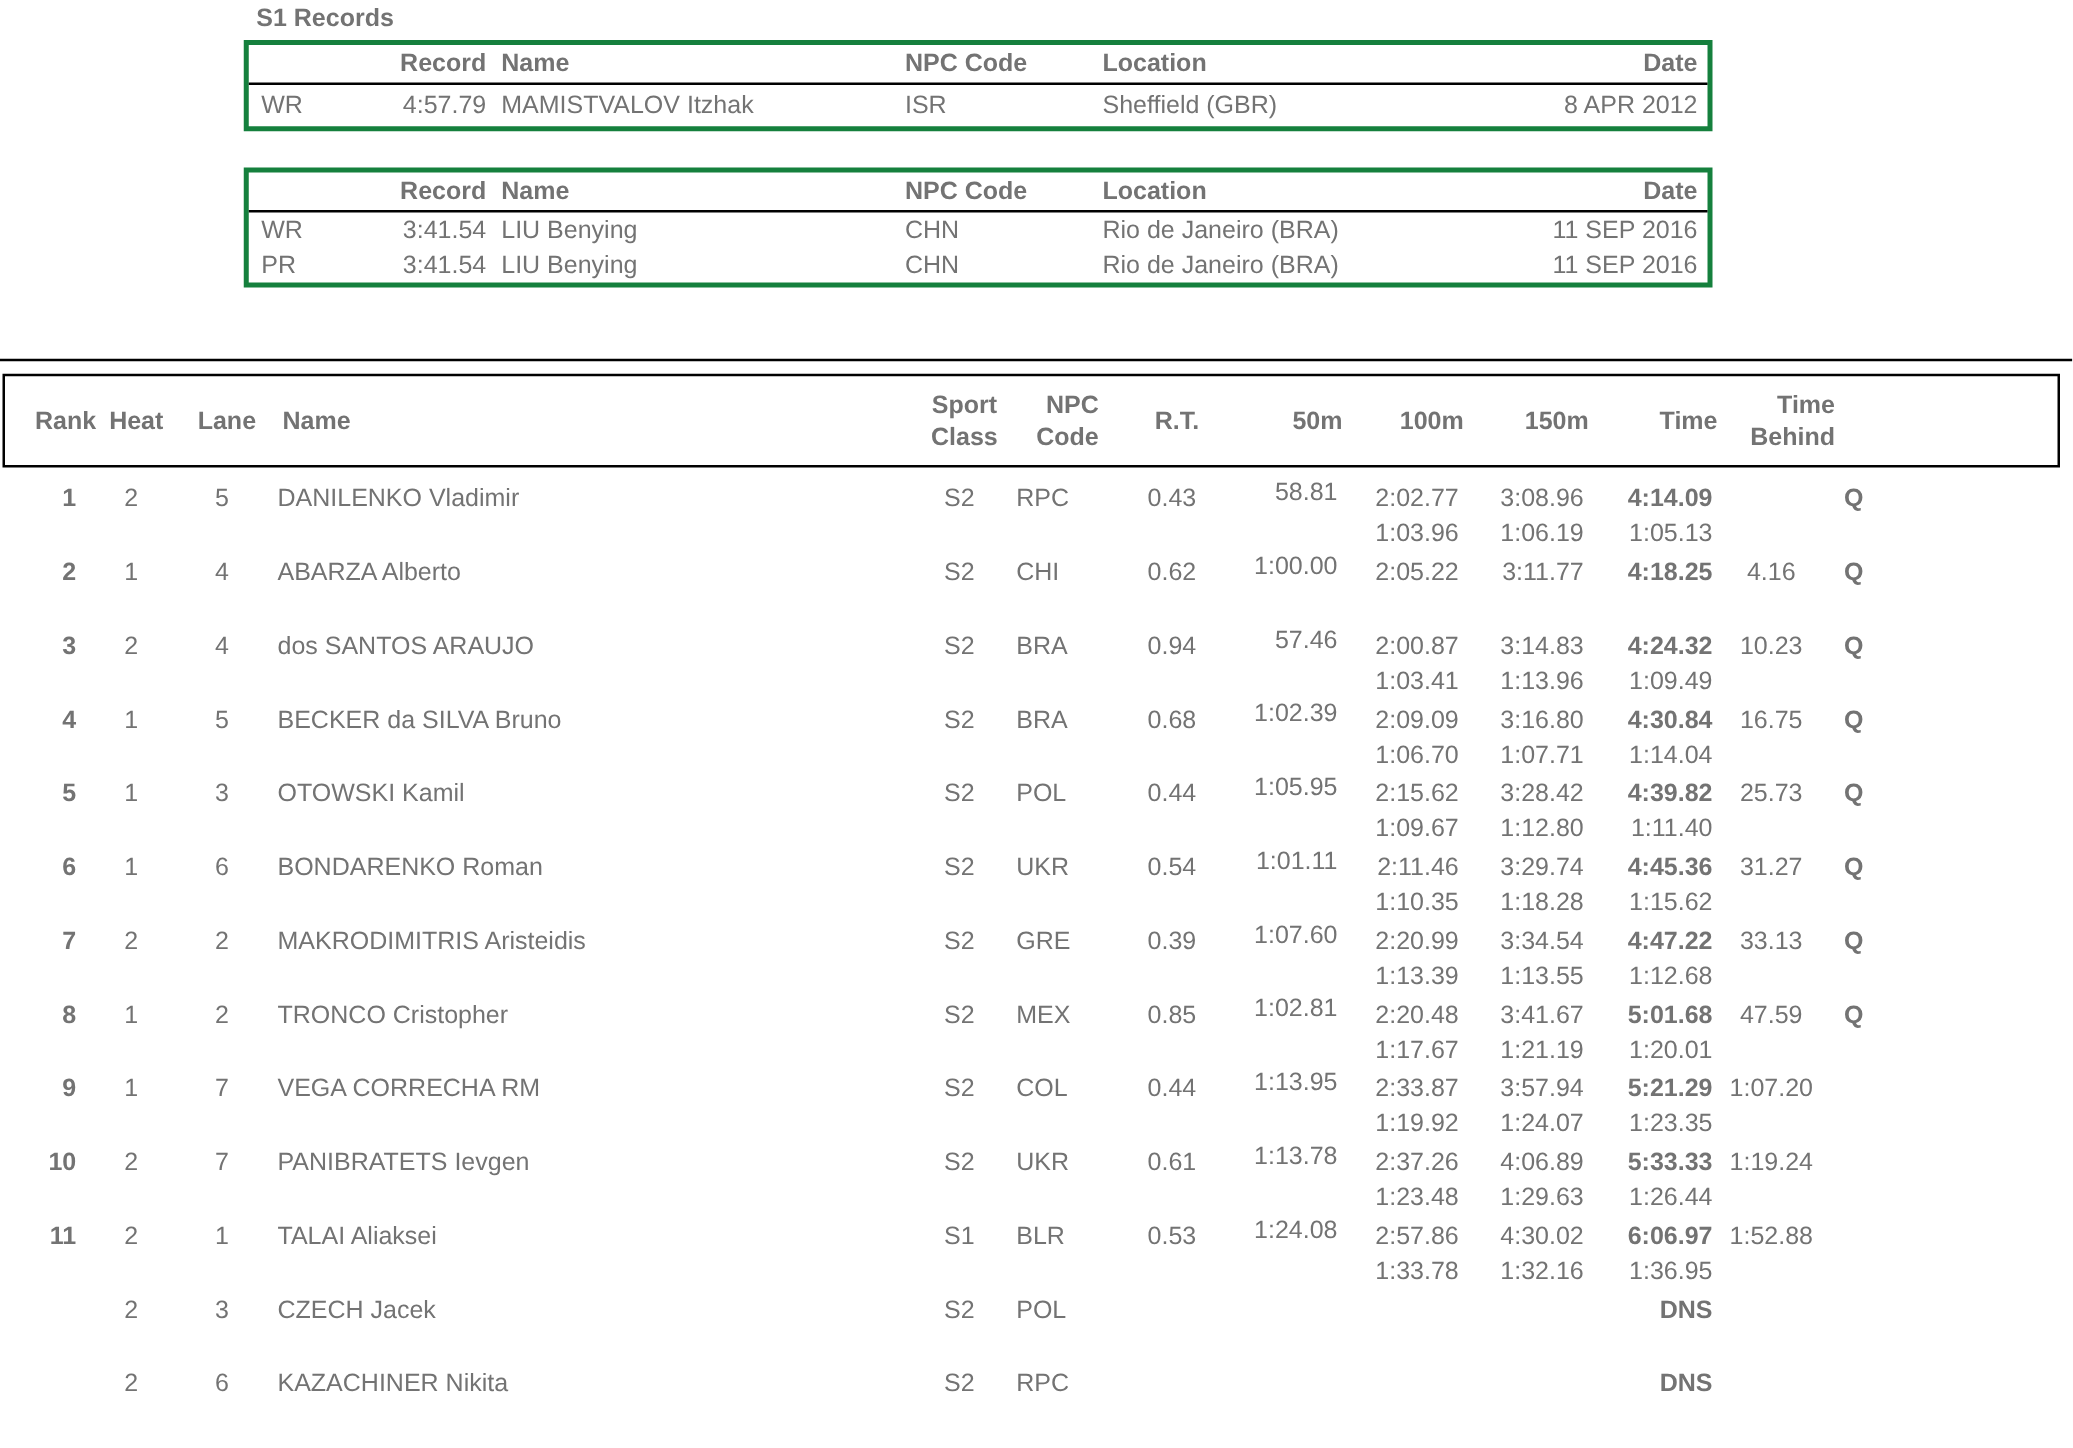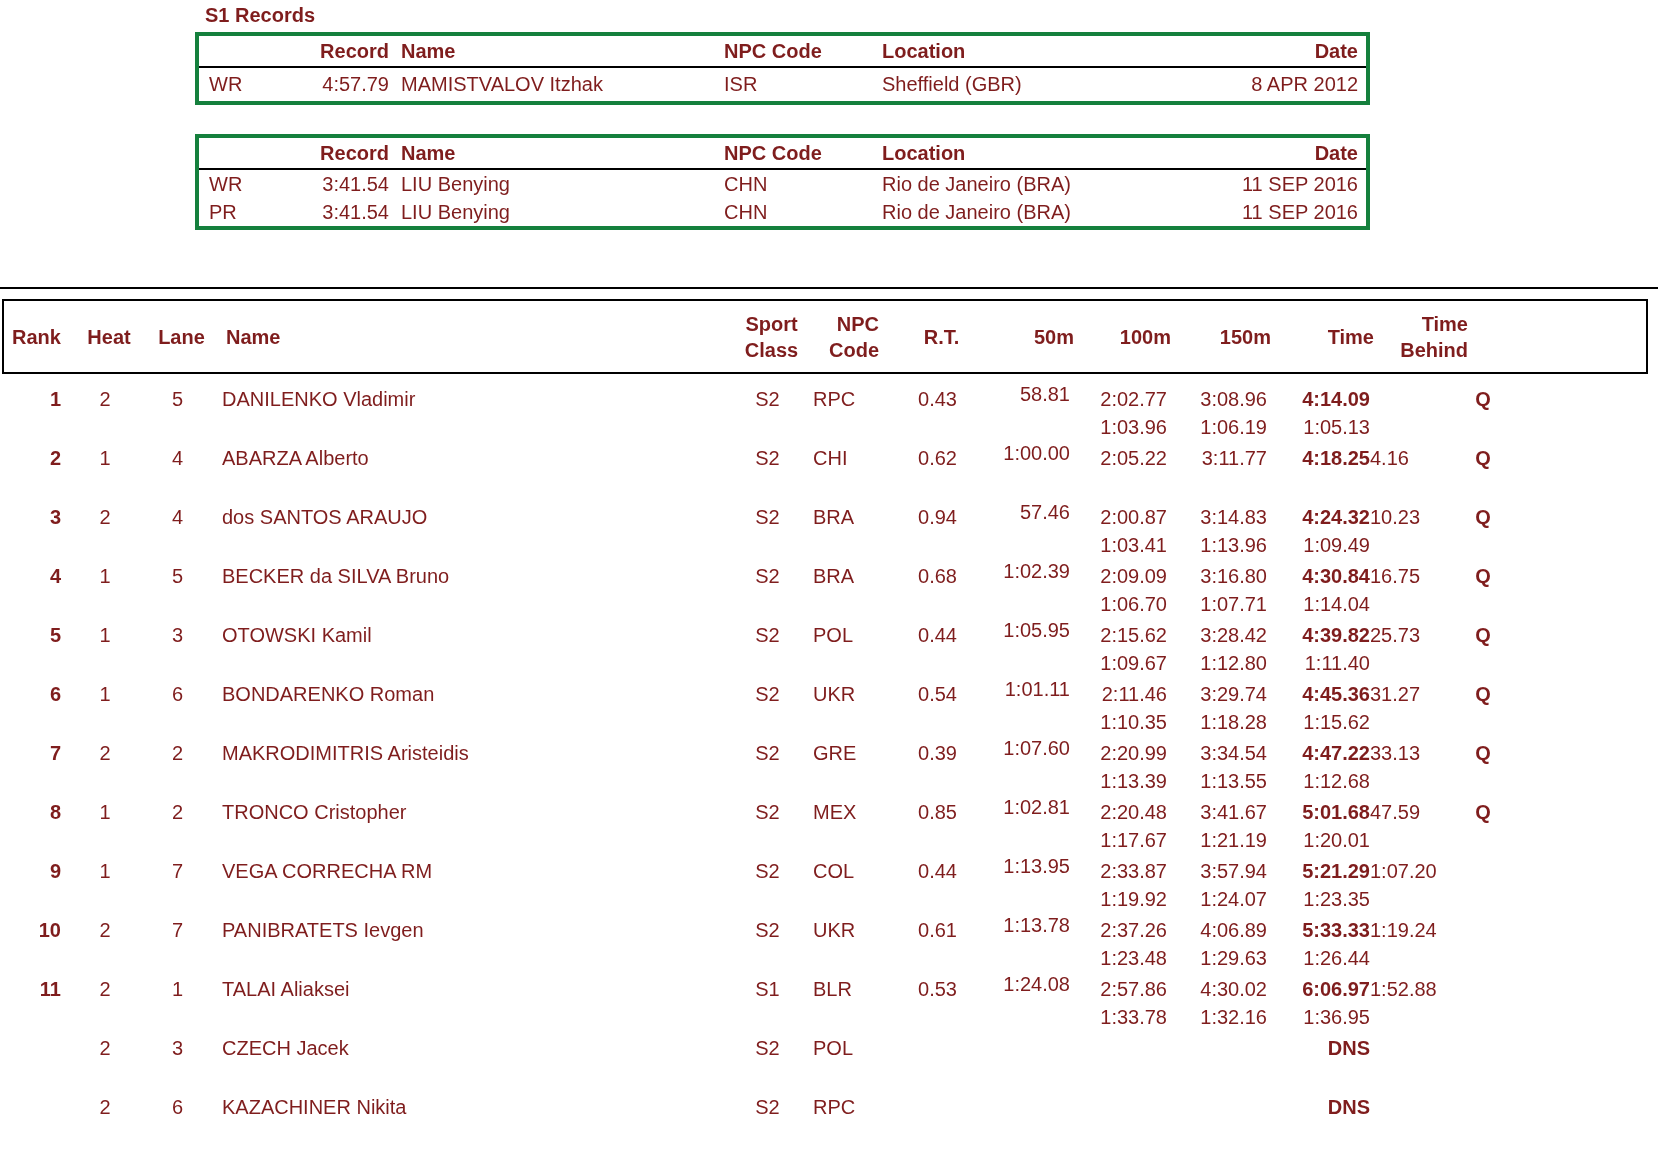--- a/index.html
+++ b/index.html
@@ -1,17 +1,17 @@
 <!DOCTYPE html>
 <html><head>
 <meta charset="utf-8">
 <style>
   html,body{margin:0;padding:0;background:#fff;}
   .page{
-    position:relative;width:1658px;height:1158px;background:#ffffff;color:#7f1d1d;
+    position:relative;width:1658px;height:1158px;background:#ffffff;color:#737373;
     font-family:"Liberation Sans","DejaVu Sans",sans-serif;font-size:20px;overflow:hidden;
   }
 
   
   .rec-title{position:absolute;left:205px;font-weight:bold;font-size:20px;white-space:nowrap;}
   .rec-table{position:absolute;left:195px;width:1167px;border:4px solid #15803d;background:#fff;}
   .recgrid{display:grid;grid-template-columns:95px 95px 320px 160px 230px 267px;}
   .rec-header{border-bottom:2px solid #000;height:30px;line-height:30px;font-weight:bold;}
   .rec-table.s1 .rec-row{height:33px;line-height:33px;}
   .rec-table.s2 .rec-row{height:28px;line-height:28px;}
@@ -22,21 +22,21 @@
   .rc.npc{padding-left:15px;}
   .rc.loc{padding-left:13px;}
   .rc.date{text-align:right;padding-right:8px;}
 
   
   .rule-top{position:absolute;left:0;top:287px;width:1658px;height:2px;background:#000;}
   .res-header{position:absolute;left:2px;top:299px;width:1646px;height:75px;border:2px solid #000;background:#fff;box-sizing:border-box;}
   .rgrid{display:grid;grid-template-columns:65px 80px 65px 520px 75px 70px 125px 70px 97px 100px 103px 94px 38px 1fr;}
   .res-header .rgrid{height:100%;}
   .hc{display:flex;flex-direction:column;justify-content:center;font-weight:bold;line-height:26px;white-space:nowrap;}
-  .hc.rank{padding-left:8px;align-items:flex-start;}
+  .hc.rank{padding-left:24px;align-items:flex-start;}
   .hc.heat,.hc.lane,.hc.sport,.hc.rt{align-items:center;}
   .hc.name{padding-left:12px;align-items:flex-start;}
   .hc.npc{padding-left:8px;align-items:flex-end;}
   .hc.m50,.hc.m100,.hc.m150,.hc.time,.hc.behind{align-items:flex-end;}
 
   .res-rows{position:absolute;left:0;top:385px;width:1658px;}
   .entry{height:59px;}
   .line{white-space:nowrap;}
   .l1{height:30px;line-height:28px;}
   .l2{height:26px;line-height:24px;}
@@ -44,21 +44,21 @@
   .c.rank{text-align:right;padding-right:4px;font-weight:bold;}
   .c.heat,.c.lane{text-align:center;}
   .c.name{padding-left:12px;font-weight:normal;}
   .c.sport{text-align:center;}
   .c.npc{padding-left:8px;}
   .c.rt{text-align:center;}
   .c.m50{text-align:right;position:relative;top:-5px;}
   .c.m100,.c.m150{text-align:right;}
   .c.time{text-align:right;font-weight:bold;}
   .l2 .c.time{font-weight:normal;}
-  .c.behind{text-align:left;}
+  .c.behind{text-align:center;}
   .c.q{text-align:center;font-weight:bold;}
 </style>
 </head>
 <body>
 
 <div class="page">
 
   <div class="rec-title" style="top:4px;">S1 Records</div>
   <div class="rec-table s1" style="top:32px;">
     <div class="recgrid rec-header">

